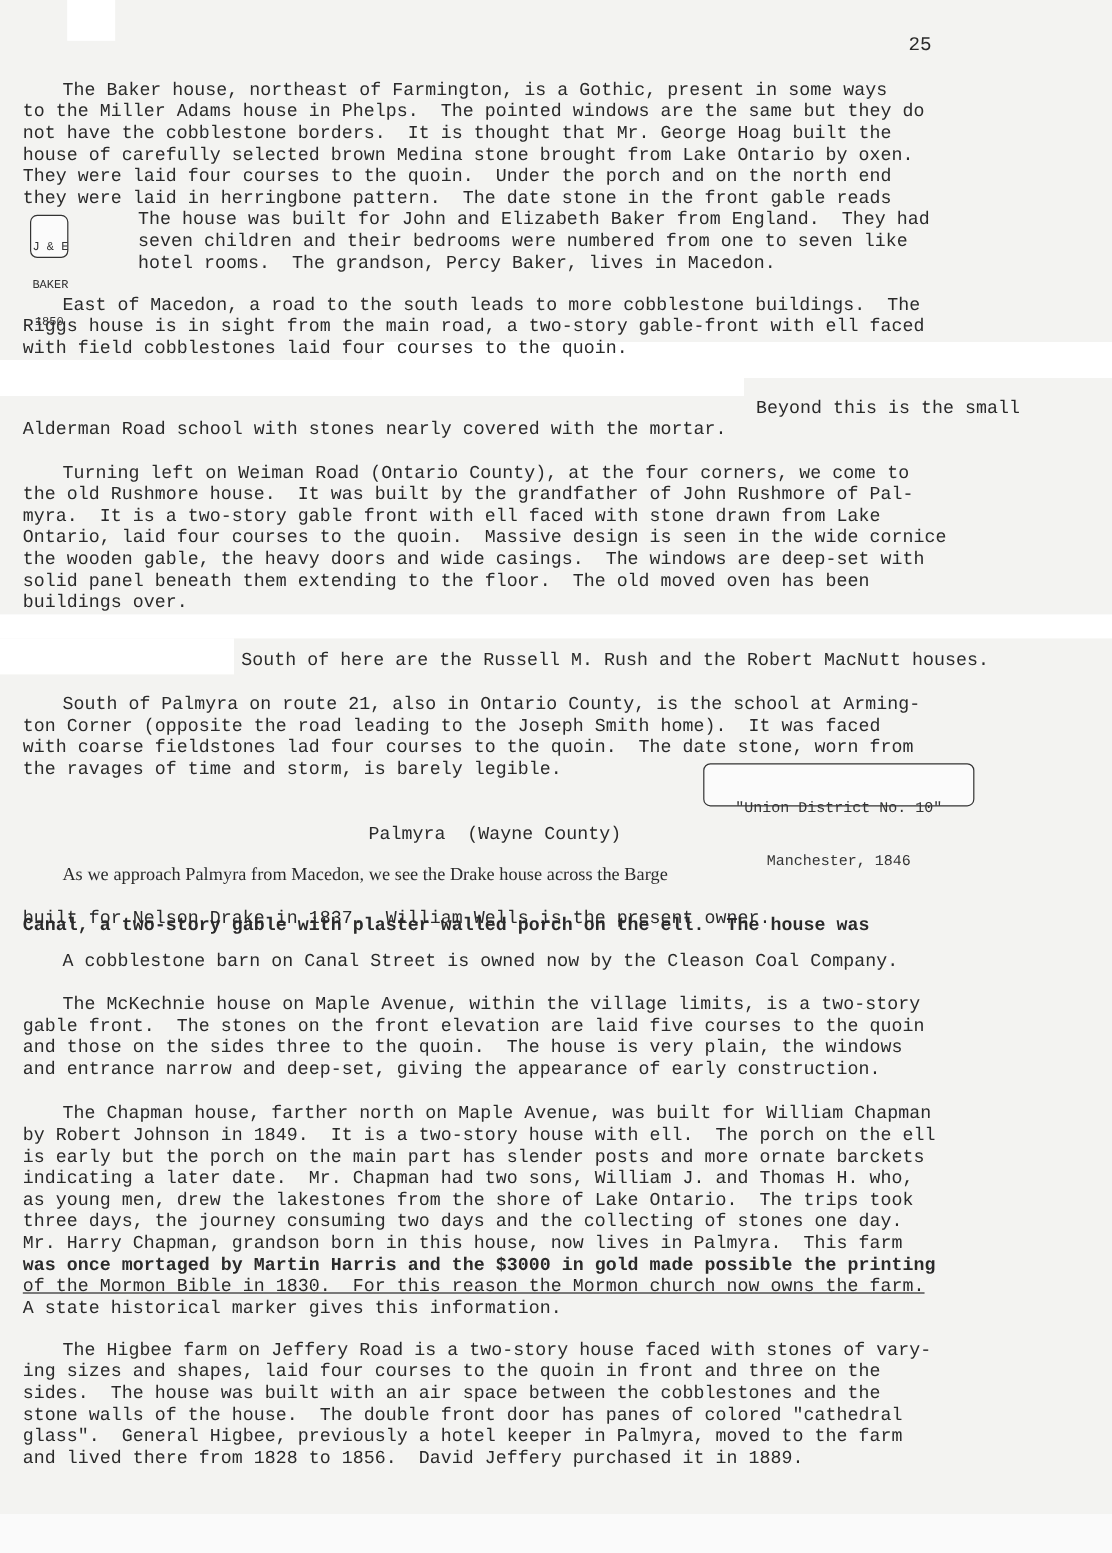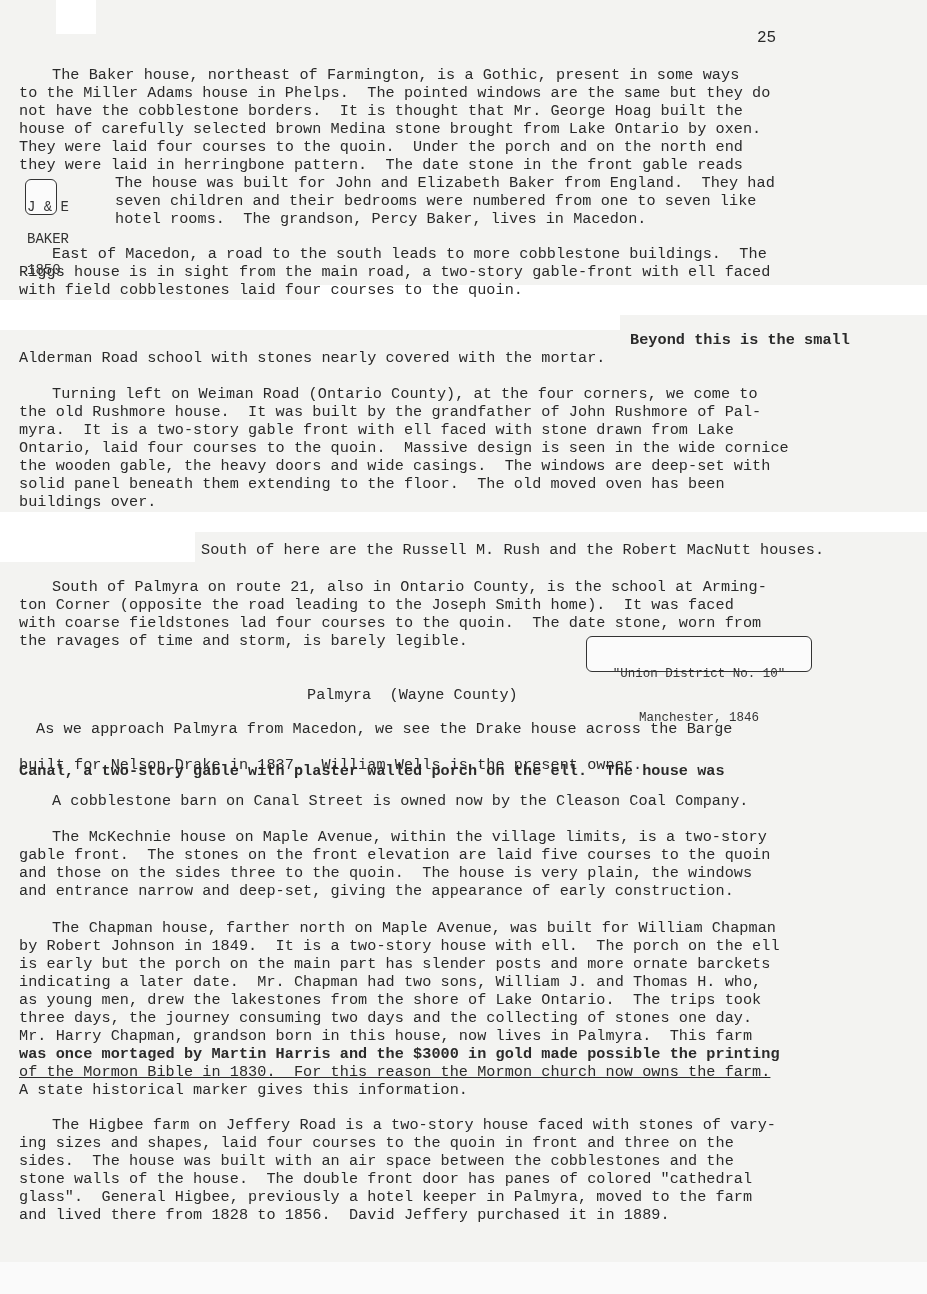--- a/index.html
+++ b/index.html
@@ -20,21 +20,21 @@
   .line {
     position: absolute; white-space: pre; font-size: 15.2px; line-height: 18px;
     letter-spacing: 0.05px;
   }
   .stamp {
     position: absolute; border: 1.5px solid #333; border-radius: 6px;
     background: #fbfbfb; text-align: center; white-space: pre;
     font-family: "Liberation Mono", "DejaVu Sans Mono", monospace;
     color: #333;
   }
-  .stamp-baker { left: 25px; top: 179px; width: 28px; height: 32px; font-size: 14px; line-height: 10.5px; padding: 1px 1px; }
+  .stamp-baker { left: 25px; top: 179px; width: 28px; height: 32px; font-size: 10px; line-height: 10.5px; padding: 1px 1px; }
   .stamp-union { left: 586px; top: 636px; width: 224px; height: 32px; font-size: 12.5px; line-height: 14.5px; padding: 1px 0; }
   .white-patch { position: absolute; background: #ffffff; }
 </style>
 </head>
 <body>
 
 <div class="page">
   <div class="blank-patch"></div>
 
   <div class="white-patch" style="left:310px;top:285px;width:617px;height:30px;"></div>
@@ -50,35 +50,35 @@
       <div class="line" style="left: 19px; top: 102px;">not have the cobblestone borders.  It is thought that Mr. George Hoag built the</div>
       <div class="line" style="left: 19px; top: 120px;">house of carefully selected brown Medina stone brought from Lake Ontario by oxen.</div>
       <div class="line" style="left: 19px; top: 138px;">They were laid four courses to the quoin.  Under the porch and on the north end</div>
       <div class="line" style="left: 19px; top: 156px; text-align: right;">they were laid in herringbone pattern.  The date stone in the front gable reads</div>
       <div class="line" style="left: 115px; top: 174px;">The house was built for John and Elizabeth Baker from England.  They had</div>
       <div class="line" style="left: 115px; top: 192px;">seven children and their bedrooms were numbered from one to seven like</div>
       <div class="line" style="left: 115px; top: 210px;">hotel rooms.  The grandson, Percy Baker, lives in Macedon.</div>
       <div class="line" style="left: 52px; top: 245px;">East of Macedon, a road to the south leads to more cobblestone buildings.  The</div>
       <div class="line" style="left: 19px; top: 263px;">Riggs house is in sight from the main road, a two-story gable-front with ell faced</div>
       <div class="line" style="left: 19px; top: 281px;">with field cobblestones laid four courses to the quoin.</div>
-      <div class="line" style="left: 630px; top: 331px; font-weight: bold;">Beyond this is the small</div>
+      <div class="line" style="left: 630px; top: 331px;">Beyond this is the small</div>
       <div class="line" style="left: 19px; top: 349px;">Alderman Road school with stones nearly covered with the mortar.</div>
       <div class="line" style="left: 52px; top: 385px;">Turning left on Weiman Road (Ontario County), at the four corners, we come to</div>
       <div class="line" style="left: 19px; top: 403px;">the old Rushmore house.  It was built by the grandfather of John Rushmore of Pal-</div>
       <div class="line" style="left: 19px; top: 421px;">myra.  It is a two-story gable front with ell faced with stone drawn from Lake</div>
       <div class="line" style="left: 19px; top: 439px;">Ontario, laid four courses to the quoin.  Massive design is seen in the wide cornice</div>
       <div class="line" style="left: 19px; top: 457px;">the wooden gable, the heavy doors and wide casings.  The windows are deep-set with</div>
       <div class="line" style="left: 19px; top: 475px;">solid panel beneath them extending to the floor.  The old moved oven has been</div>
       <div class="line" style="left: 19px; top: 493px;">buildings over.</div>
       <div class="line" style="left: 201px; top: 541px;">South of here are the Russell M. Rush and the Robert MacNutt houses.</div>
       <div class="line" style="left: 52px; top: 578px;">South of Palmyra on route 21, also in Ontario County, is the school at Arming-</div>
       <div class="line" style="left: 19px; top: 596px;">ton Corner (opposite the road leading to the Joseph Smith home).  It was faced</div>
       <div class="line" style="left: 19px; top: 614px;">with coarse fieldstones lad four courses to the quoin.  The date stone, worn from</div>
       <div class="line" style="left: 19px; top: 632px;">the ravages of time and storm, is barely legible.</div>
-      <div class="line" style="left: 36px; top: 720px;">As we approach Palmyra from Macedon, we see the Drake house across the Barge</div>
+      <div class="line" style="left: 52px; top: 720px; font-family: Liberation Serif, serif;">As we approach Palmyra from Macedon, we see the Drake house across the Barge</div>
       <div class="line" style="left: 19px; top: 762px; font-weight: bold;">Canal, a two-story gable with plaster walled porch on the ell.  The house was</div>
       <div class="line" style="left: 19px; top: 756px;">built for Nelson Drake in 1837.  William Wells is the present owner.</div>
       <div class="line" style="left: 52px; top: 792px;">A cobblestone barn on Canal Street is owned now by the Cleason Coal Company.</div>
       <div class="line" style="left: 52px; top: 828px;">The McKechnie house on Maple Avenue, within the village limits, is a two-story</div>
       <div class="line" style="left: 19px; top: 846px;">gable front.  The stones on the front elevation are laid five courses to the quoin</div>
       <div class="line" style="left: 19px; top: 864px;">and those on the sides three to the quoin.  The house is very plain, the windows</div>
       <div class="line" style="left: 19px; top: 882px;">and entrance narrow and deep-set, giving the appearance of early construction.</div>
       <div class="line" style="left: 52px; top: 919px;">The Chapman house, farther north on Maple Avenue, was built for William Chapman</div>
       <div class="line" style="left: 19px; top: 937px;">by Robert Johnson in 1849.  It is a two-story house with ell.  The porch on the ell</div>
       <div class="line" style="left: 19px; top: 955px;">is early but the porch on the main part has slender posts and more ornate barckets</div>

